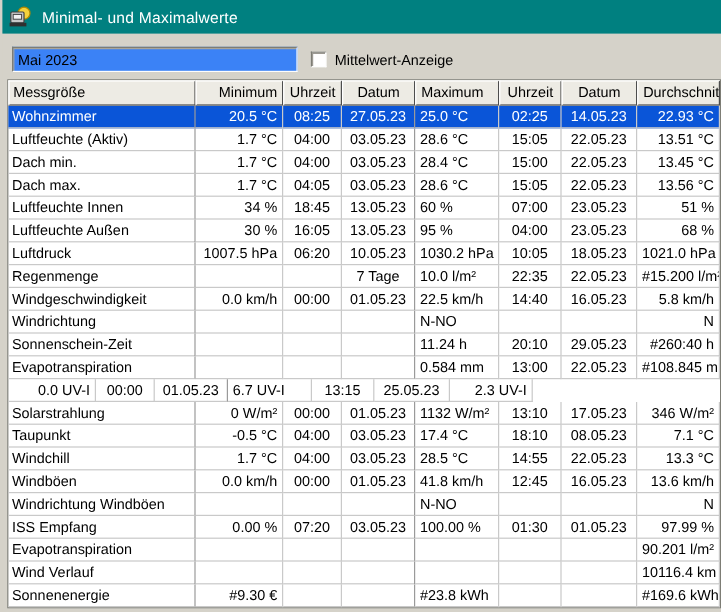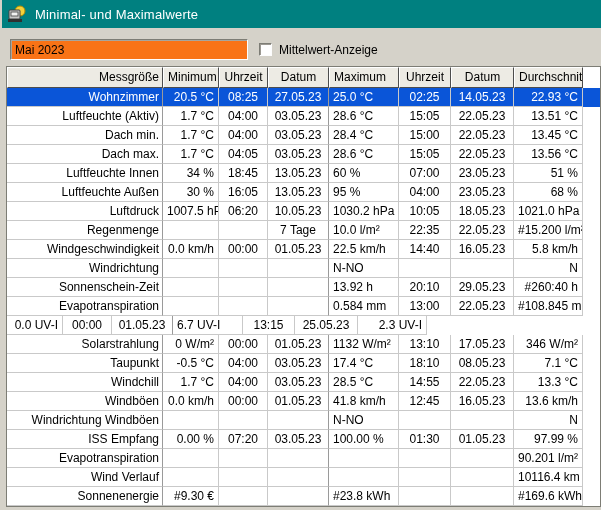--- a/index.html
+++ b/index.html
@@ -30,21 +30,21 @@
     font-size:13px;
     letter-spacing:0.2px;
     text-align:right;
   }
   
   .controls{position:relative;height:36px;}
   .period-input{
     position:absolute;left:8px;top:11px;
     width:238px;height:21px;
     box-sizing:border-box;
-    background:#f97316;
+    background:#3b82f6;
     border:1px solid #7d7d75;
     border-bottom-color:#fdfdfd;
     border-right-color:#fdfdfd;
     box-shadow:inset 1px 1px 0 #a8a59c;
     font-family:"Liberation Sans", sans-serif;
     font-size:12px;color:#000;
     padding:0 4px;outline:none;
   }
   .checkbox{
     position:absolute;left:257px;top:15px;
@@ -83,22 +83,22 @@
     border-right:1px solid var(--grid-line,#C9C9C9);
     border-bottom:1px solid var(--grid-line,#C9C9C9);
     font-size:12px;color:#000;
     overflow:hidden;white-space:nowrap;
     background:transparent;
   }
   .trow .tcell.c0, .trow .tcell.c3{border-right-color:var(--group-line,#9A9A9A);}
   .trow.selected{background:var(--selection-bg,#0A55D8);}
   .trow.selected .tcell{color:var(--selection-text,#fff);}
   
-  .c0{width:156px;text-align:right;padding:0 3px;}
-  .c1{width:56px;text-align:right;padding:0 4px;}
+  .c0{width:156px;text-align:left;padding:0 3px;}
+  .c1{width:73px;text-align:right;padding:0 4px;}
   .c2{width:49px;text-align:center;padding:0 2px;}
   .c3{width:61px;text-align:center;padding:0 2px;}
   .c4{width:70px;text-align:left;padding:0 4px;}
   .c5{width:52px;text-align:center;padding:0 2px;}
   .c6{width:63px;text-align:center;padding:0 2px;}
   .c7{width:69px;text-align:right;padding:0 4px;}
 </style>
 </head>
 <body>
 
@@ -232,21 +232,21 @@
           <div class="tcell c4">N-NO</div>
           <div class="tcell c5"></div>
           <div class="tcell c6"></div>
           <div class="tcell c7">N</div>
         </div>
         <div class="trow">
           <div class="tcell c0">Sonnenschein-Zeit</div>
           <div class="tcell c1"></div>
           <div class="tcell c2"></div>
           <div class="tcell c3"></div>
-          <div class="tcell c4">13.92 h</div>
+          <div class="tcell c4">11.24 h</div>
           <div class="tcell c5">20:10</div>
           <div class="tcell c6">29.05.23</div>
           <div class="tcell c7">#260:40 h</div>
         </div>
         <div class="trow">
           <div class="tcell c0">Evapotranspiration</div>
           <div class="tcell c1"></div>
           <div class="tcell c2"></div>
           <div class="tcell c3"></div>
           <div class="tcell c4">0.584 mm</div>

